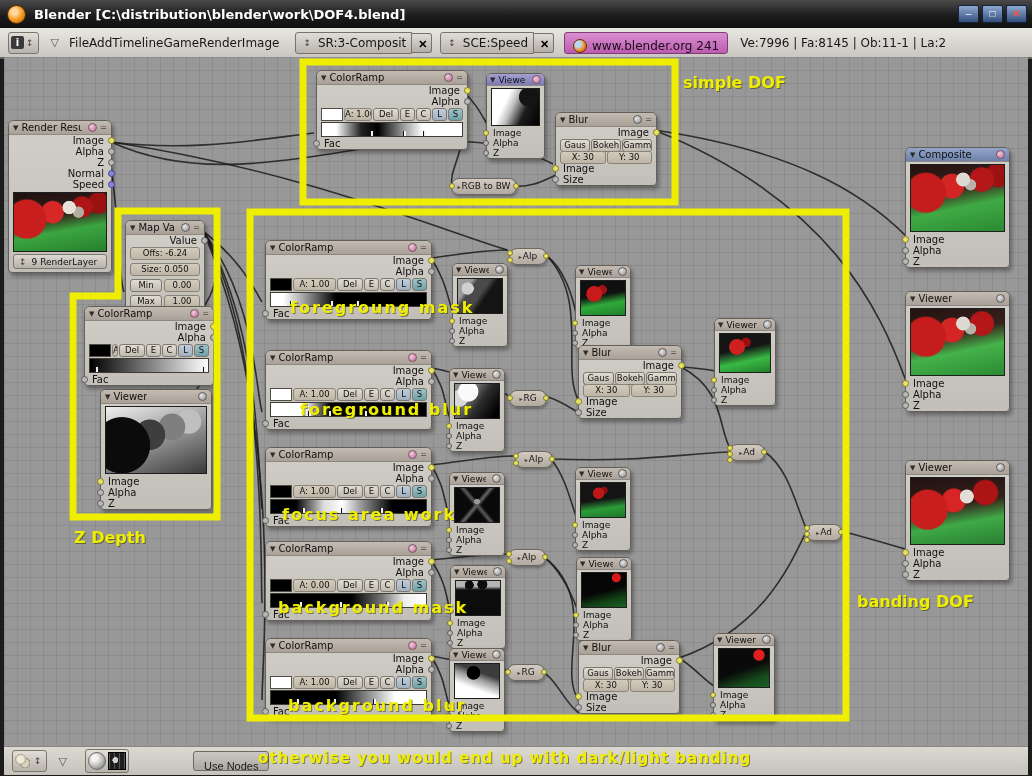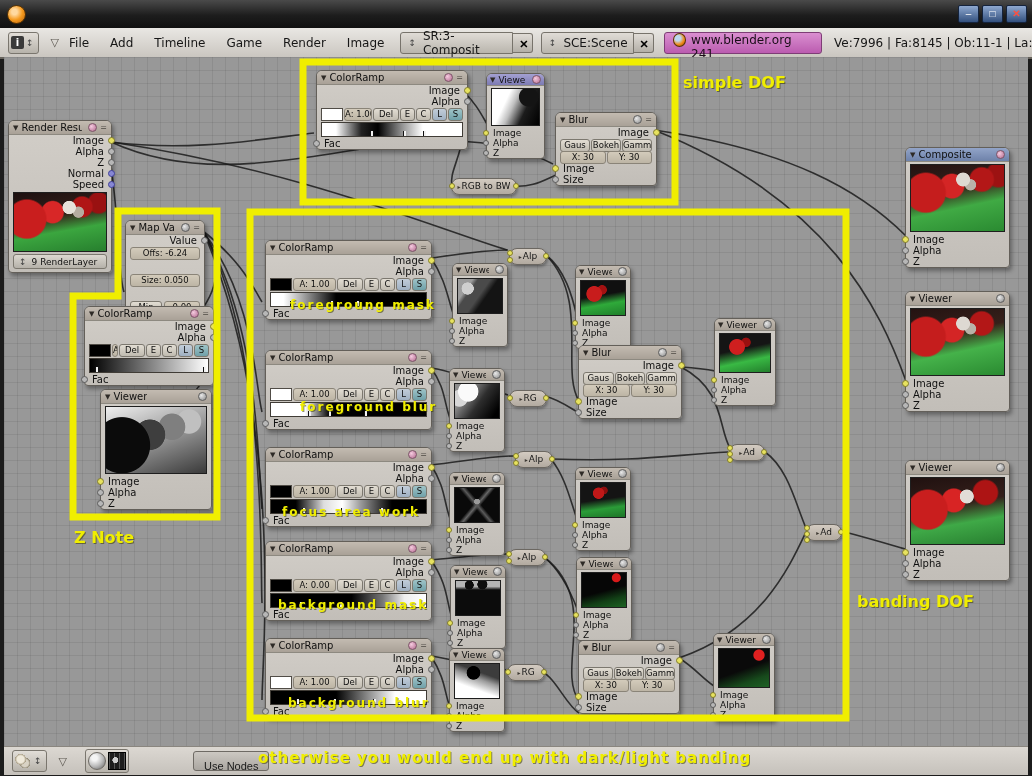--- a/index.html
+++ b/index.html
@@ -17,28 +17,28 @@
   .wb.close{color:#ff5040;font-weight:bold}
   .menubar{position:absolute;left:0;top:28px;width:1032px;height:29px;
     background:linear-gradient(#e9e7e3,#cac6c0);border-bottom:2px solid #66625c;
     display:flex;align-items:center;font-size:12px;color:#161616}
   .mb-iconbtn{display:flex;align-items:center;height:20px;margin-left:8px;
     background:linear-gradient(#e2ded8,#b7b3ab);border:1px solid #7a766e;border-radius:3px;padding:0 2px}
   .mb-ibox{width:13px;height:13px;background:#3a3a3a;color:#fff;font-size:10px;font-weight:bold;
     text-align:center;line-height:13px;border-radius:2px}
   .stepper{font-size:9px;color:#444;padding:0 2px}
   .paneltri{font-size:11px;color:#5a564f;margin:0 10px 0 12px}
-  .menus{display:flex;gap:21px;margin-right:16px}
+  .menus{display:flex;margin-right:16px}
   .menus span{cursor:default}
   .combo{display:flex;align-items:center;height:20px;background:linear-gradient(#e0dcd6,#b9b5ad);
     border:1px solid #77736b;border-radius:3px 0 0 3px;padding:0 5px;gap:5px;font-size:12px}
   .xbtn{width:20px;height:20px;background:linear-gradient(#e0dcd6,#b3afa7);border:1px solid #77736b;
     border-left:none;border-radius:0 3px 3px 0;font-size:11px;font-weight:bold;text-align:center;line-height:19px}
   .gap8{width:8px}
-  .badge{display:flex;align-items:flex-start;gap:5px;height:20px;margin-left:10px;padding:0 8px;
+  .badge{display:flex;align-items:flex-end;gap:5px;height:20px;margin-left:10px;padding:0 8px;
     background:linear-gradient(#da8fd0,#bb5cb0);border:1px solid #7e3d76;border-radius:3px;font-size:12px;color:#1a0d18}
   .minilogo{width:12px;height:12px;border-radius:50%;
     background:radial-gradient(circle at 35% 35%,#bcd8f0 0 25%,#f08a1a 60%,#8c4a08 100%);border:1px solid #5a3403}
   .stats{margin-left:12px;font-size:12px;white-space:nowrap;overflow:hidden}
   
   .canvas{position:absolute;left:4px;top:57px;width:1024px;height:689px;background-color:#989898;
     background-image:linear-gradient(rgba(0,0,0,.07) 1px,transparent 1px),
       linear-gradient(90deg,rgba(0,0,0,.07) 1px,transparent 1px);
     background-size:13px 13px}
   .wires{position:absolute;left:0;top:0;width:1032px;height:776px;z-index:1;pointer-events:none}
@@ -77,41 +77,41 @@
     text-align:center;font-size:8.5px;height:11px;line-height:11px;overflow:hidden;white-space:nowrap}
   .af{flex:1 1 auto}
   .btn{background:linear-gradient(#e2ddd3,#c0bbb0);border:1px solid #7c786f;border-radius:3px;
     text-align:center;font-size:8.5px;height:11px;line-height:11px;overflow:hidden;white-space:nowrap}
   .delb{flex:0 0 24px}
   .fb{flex:0 0 13px}
   .fb.lb{background:linear-gradient(#c2cdd9,#9fb0c2)}
   .fb.sb{background:linear-gradient(#9fc4c8,#6fa0a8)}
   .rampbar{height:13px;margin:1px 4px 1px;border:1px solid #403c36;position:relative}
   .tick{position:absolute;bottom:0;width:2px;height:5px;background:#f2f2f2;border-left:1px solid #111}
-  .mfrow{display:flex;gap:2px;margin:1px 4px;height:26px}
+  .mfrow{display:flex;gap:2px;margin:1px 4px;height:15px}
   .mfrow .nf{flex:1}
   .mfrow .btn{flex:0 0 30px}
   .brow{display:flex;gap:1px;margin:1px 4px;height:11px}
   .brow .btn,.brow .nf{flex:1}
   .vsm{font-size:9px}
   .vsm .nhdr{height:11px;font-size:9px;padding:0 3px}
   .vsm .sr{height:10px;line-height:10px;padding:0 6px}
   .vsm .dot{width:6px;height:6px}
   .pill{position:absolute;z-index:2;height:15px;border-radius:8px;
     background:linear-gradient(#d3cbc1,#b2aaa0);border:1px solid #6b6761;
     font-size:9px;line-height:14px;text-align:center;box-shadow:1px 2px 3px rgba(0,0,0,.3);
     white-space:nowrap;overflow:visible;color:#151515}
   .pdot{position:absolute;width:6px;height:6px;border-radius:50%;background:#e7e25f;border:1px solid #807b2d;box-sizing:border-box}
   .ptri{font-size:6px;color:#3c3832;margin-right:1px}
   
   .anno{position:absolute;left:0;top:0;width:1032px;height:776px;z-index:20;pointer-events:none}
   .anno svg{position:absolute;left:0;top:0}
   .albl{position:absolute;color:#f0ee00;font-weight:bold;text-shadow:1px 1px 0 rgba(55,55,0,.55);white-space:nowrap}
   .albl.big{font-size:16px}
-  .albl.ramp{font-size:12px;letter-spacing:2px}
+  .albl.ramp{font-size:16px;letter-spacing:2px}
   .albl.note{font-size:15px;letter-spacing:1px}
   
   .footer{position:absolute;left:4px;top:746px;width:1024px;height:28px;z-index:5;
     background:linear-gradient(#dcd8d2,#c5c1bb);border-top:1px solid #8a867f;
     display:flex;align-items:center;font-size:11px}
   .ft-iconbtn{display:flex;align-items:center;height:20px;margin-left:8px;
     background:linear-gradient(#e2ded8,#b7b3ab);border:1px solid #7a766e;border-radius:3px;padding:0 2px;gap:1px}
   .nodeballs{width:16px;height:14px;display:inline-block;
     background:radial-gradient(circle at 35% 38%,#efe9da 0 26%,#a99e86 40%,rgba(0,0,0,0) 41%),
       radial-gradient(circle at 62% 65%,#d8d2c4 0 26%,#8d8470 40%,rgba(0,0,0,0) 41%);}
@@ -123,20 +123,21 @@
   .iconbtn2{display:flex;align-items:center;height:20px;background:linear-gradient(#e2ded8,#b7b3ab);
     border:1px solid #7a766e;border-radius:3px;padding:1px 2px;gap:2px;margin-left:8px}
   .usenodes{margin-left:64px;height:20px;padding:8px 10px;background:linear-gradient(#ccc8c2,#aaa6a0);
     border:1px solid #6e6a64;border-radius:3px;font-size:11px;color:#1a1a1a}
 </style>
 </head>
 <body>
 
 <div class="titlebar">
   <span class="blogo"></span>
+  <span>Blender [C:\distribution\blender\work\DOF4.blend]</span>
   <span class="winbtns">
     <button class="wb">–</button>
     <button class="wb">□</button>
     <button class="wb close">✕</button>
   </span>
 </div>
 
 <div class="menubar">
   <span class="mb-iconbtn">
     <span class="mb-ibox">i</span>
@@ -152,21 +153,21 @@
     <span>Image</span>
   </span>
   <span class="combo">
     <span class="stepper">↕</span>
     <span>SR:3-Composit</span>
   </span>
   <button class="xbtn">✕</button>
   <span class="gap8"></span>
   <span class="combo">
     <span class="stepper">↕</span>
-    <span>SCE:Scene</span>
+    <span>SCE:Speed</span>
   </span>
   <button class="xbtn">✕</button>
   <span class="badge">
     <span class="minilogo"></span>
     <span>www.blender.org 241</span>
   </span>
   <span class="stats">Ve:7996 | Fa:8145 | Ob:11-1 | La:2</span>
 </div>
 
 <div class="canvas"></div>
@@ -804,21 +805,21 @@
   <button class="usenodes">Use Nodes</button>
 </div>
 
 <div class="anno">
   <svg width="1032" height="776">
     <rect x="303" y="62" width="372" height="140" fill="none" stroke="#f0ee00" stroke-width="7"></rect>
     <rect x="250" y="212" width="596" height="506" fill="none" stroke="#f0ee00" stroke-width="7"></rect>
     <path d="M118,211 L217,211 L217,517 L73,517 L73,296 L118,296 Z" fill="none" stroke="#f0ee00" stroke-width="7"></path>
   </svg>
   <div class="albl big" style="left:683px;top:73px">simple DOF</div>
-  <div class="albl big" style="left:74px;top:528px">Z Note</div>
+  <div class="albl big" style="left:74px;top:528px">Z Depth</div>
   <div class="albl big" style="left:857px;top:592px">banding DOF</div>
   <div class="albl ramp" style="left:290px;top:298px">foregroung mask</div>
   <div class="albl ramp" style="left:300px;top:400px">foreground blur</div>
   <div class="albl ramp" style="left:282px;top:505px">focus area work</div>
   <div class="albl ramp" style="left:288px;top:696px">background blur</div>
   <div class="albl ramp" style="left:278px;top:598px">background mask</div>
   <div class="albl note" style="left:258px;top:749px">otherwise you would end up with dark/light banding</div>
 </div>
 
 </body></html>

